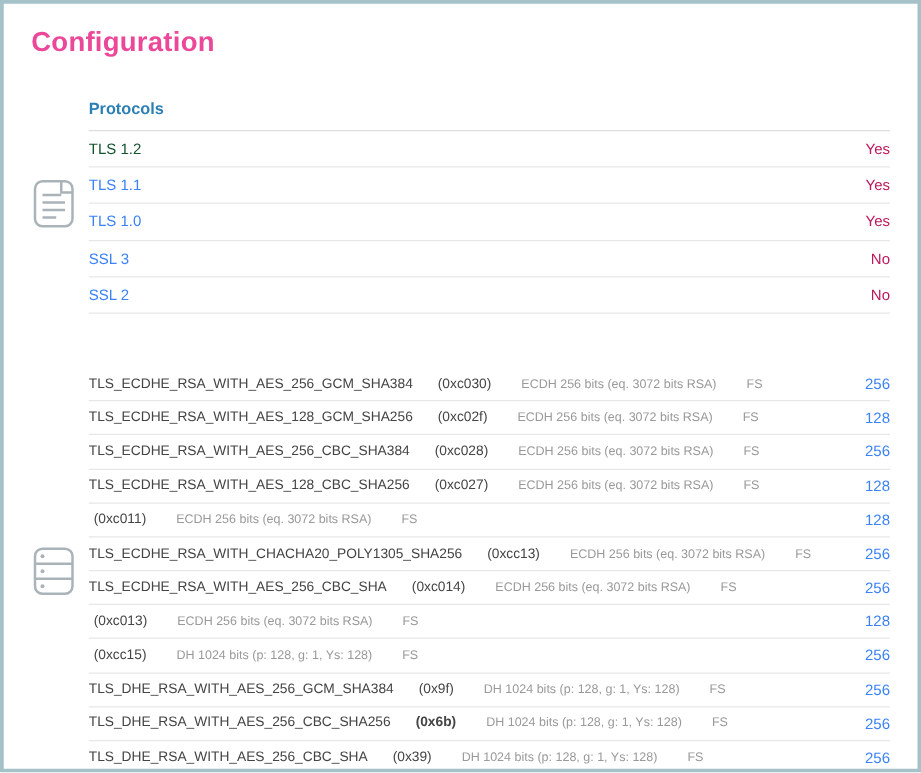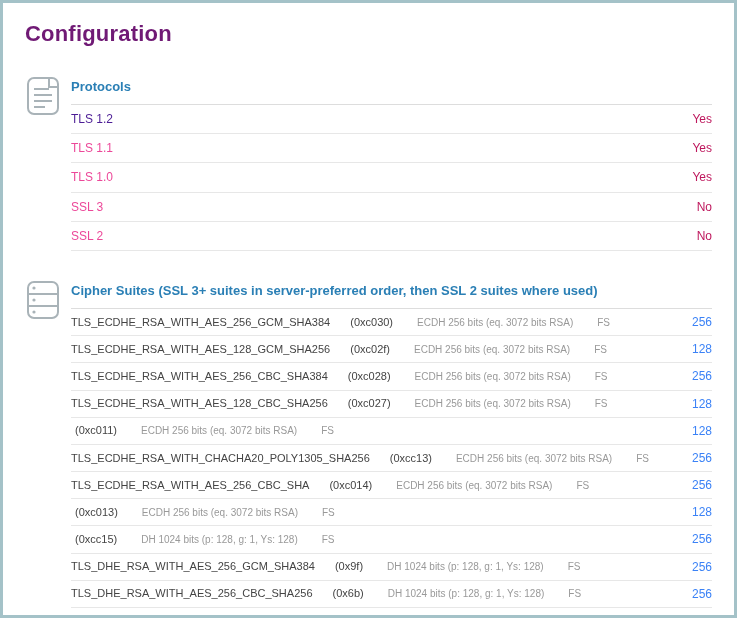--- a/index.html
+++ b/index.html
@@ -1,27 +1,27 @@
 <!DOCTYPE html>
 <html><head>
 <meta charset="utf-8">
 <style>
   * { box-sizing: border-box; margin: 0; padding: 0; }
   body { font-family: Arial, Helvetica, sans-serif; background: #fff; font-size: 12px; color: #444; }
   .wrap { width: 737px; height: 618px; border: 3px solid #a4c2c8; padding: 18px 22px 0 22px; overflow: hidden; background:#fff;}
-  h1 { font-size: 22px; color: #701a75; font-weight: bold; margin-bottom: 28px; letter-spacing: 0.2px;}
-  .section { display: flex; align-items: flex-start; margin-bottom: 28px; }
+  h1 { font-size: 22px; color: #ec4899; font-weight: bold; margin-bottom: 28px; letter-spacing: 0.2px;}
+  .section { display: flex; align-items: center; margin-bottom: 43px; }
   .icon-wrap { width: 46px; flex-shrink: 0; }
   .icon-wrap svg { display:block; }
   .content { flex: 1; }
   .sec-title { color: #2a7fb5; font-size: 13px; font-weight: bold; padding: 4px 0 10px 0; border-bottom: 1px solid #ddd; }
   .row { display: flex; justify-content: space-between; align-items: center; border-bottom: 1px solid #e7e7e7; padding: 6px 0 6px 0; line-height:1.35;}
   .row-left { display: flex; align-items: baseline; flex-wrap: wrap; gap: 16px;}
-  .proto-name { font-size: 12px; color: #ec4899; }
-  .green { color: #4c1d95; }
+  .proto-name { font-size: 12px; color: #3b82f6; }
+  .green { color: #14532d; }
   .row-right { font-size: 12px; color: #be185d; }
   .cipher-name { font-size: 11px; color: #444; white-space: nowrap; }
   .code { font-size: 11px; color: #444; }
   .meta { font-size: 10px; color: #999; padding-left: 8px; white-space: nowrap;}
   .fs { font-size: 10px; color: #999; padding-left: 8px;}
   .bits { font-size: 12px; color: #3b82f6; }
   #cipher-rows .row { padding:5px 0 5px 0; }
 </style>
 </head>
 <body>
@@ -72,21 +72,20 @@
       <svg width="36" height="42" viewBox="0 0 36 42">
         <rect x="3" y="3" width="30" height="36" rx="6" ry="6" fill="#fff" stroke="#a9b3b8" stroke-width="2"></rect>
         <line x1="3" y1="15" x2="33" y2="15" stroke="#a9b3b8" stroke-width="2"></line>
         <line x1="3" y1="27" x2="33" y2="27" stroke="#a9b3b8" stroke-width="2"></line>
         <circle cx="9" cy="9" r="1.6" fill="#a9b3b8"></circle>
         <circle cx="9" cy="21" r="1.6" fill="#a9b3b8"></circle>
         <circle cx="9" cy="33" r="1.6" fill="#a9b3b8"></circle>
       </svg>
     </div>
     <div class="content">
-      <div class="sec-title">Cipher Suites (SSL 3+ suites in server-preferred order, then SSL 2 suites where used)</div>
       <div id="cipher-rows">
           <div class="row">
             <div class="row-left">
               <span class="cipher-name">TLS_ECDHE_RSA_WITH_AES_256_GCM_SHA384</span>
               <span class="code" style="padding-left: 4px;">(0xc030)</span>
               <span class="meta">ECDH 256 bits (eq. 3072 bits RSA)</span>
               <span class="fs">FS</span>
             </div>
             <span class="bits">256</span>
           </div>
@@ -164,21 +163,21 @@
               <span class="cipher-name">TLS_DHE_RSA_WITH_AES_256_GCM_SHA384</span>
               <span class="code" style="padding-left: 4px;">(0x9f)</span>
               <span class="meta">DH 1024 bits (p: 128, g: 1, Ys: 128)</span>
               <span class="fs">FS</span>
             </div>
             <span class="bits">256</span>
           </div>
           <div class="row">
             <div class="row-left">
               <span class="cipher-name">TLS_DHE_RSA_WITH_AES_256_CBC_SHA256</span>
-              <span class="code" style="padding-left: 4px;">(0x6b)</span>
+              <span class="code" style="padding-left: 4px; font-weight: bold;">(0x6b)</span>
               <span class="meta">DH 1024 bits (p: 128, g: 1, Ys: 128)</span>
               <span class="fs">FS</span>
             </div>
             <span class="bits">256</span>
           </div>
           <div class="row">
             <div class="row-left">
               <span class="cipher-name">TLS_DHE_RSA_WITH_AES_256_CBC_SHA</span>
               <span class="code" style="padding-left: 4px;">(0x39)</span>
               <span class="meta">DH 1024 bits (p: 128, g: 1, Ys: 128)</span>

